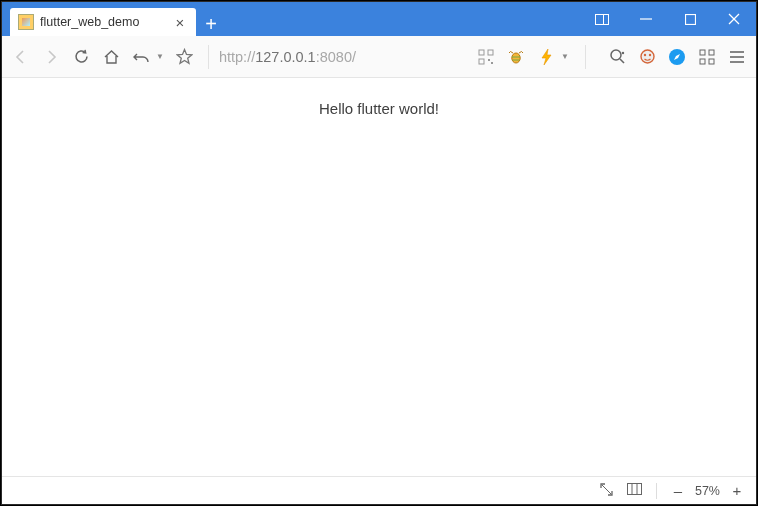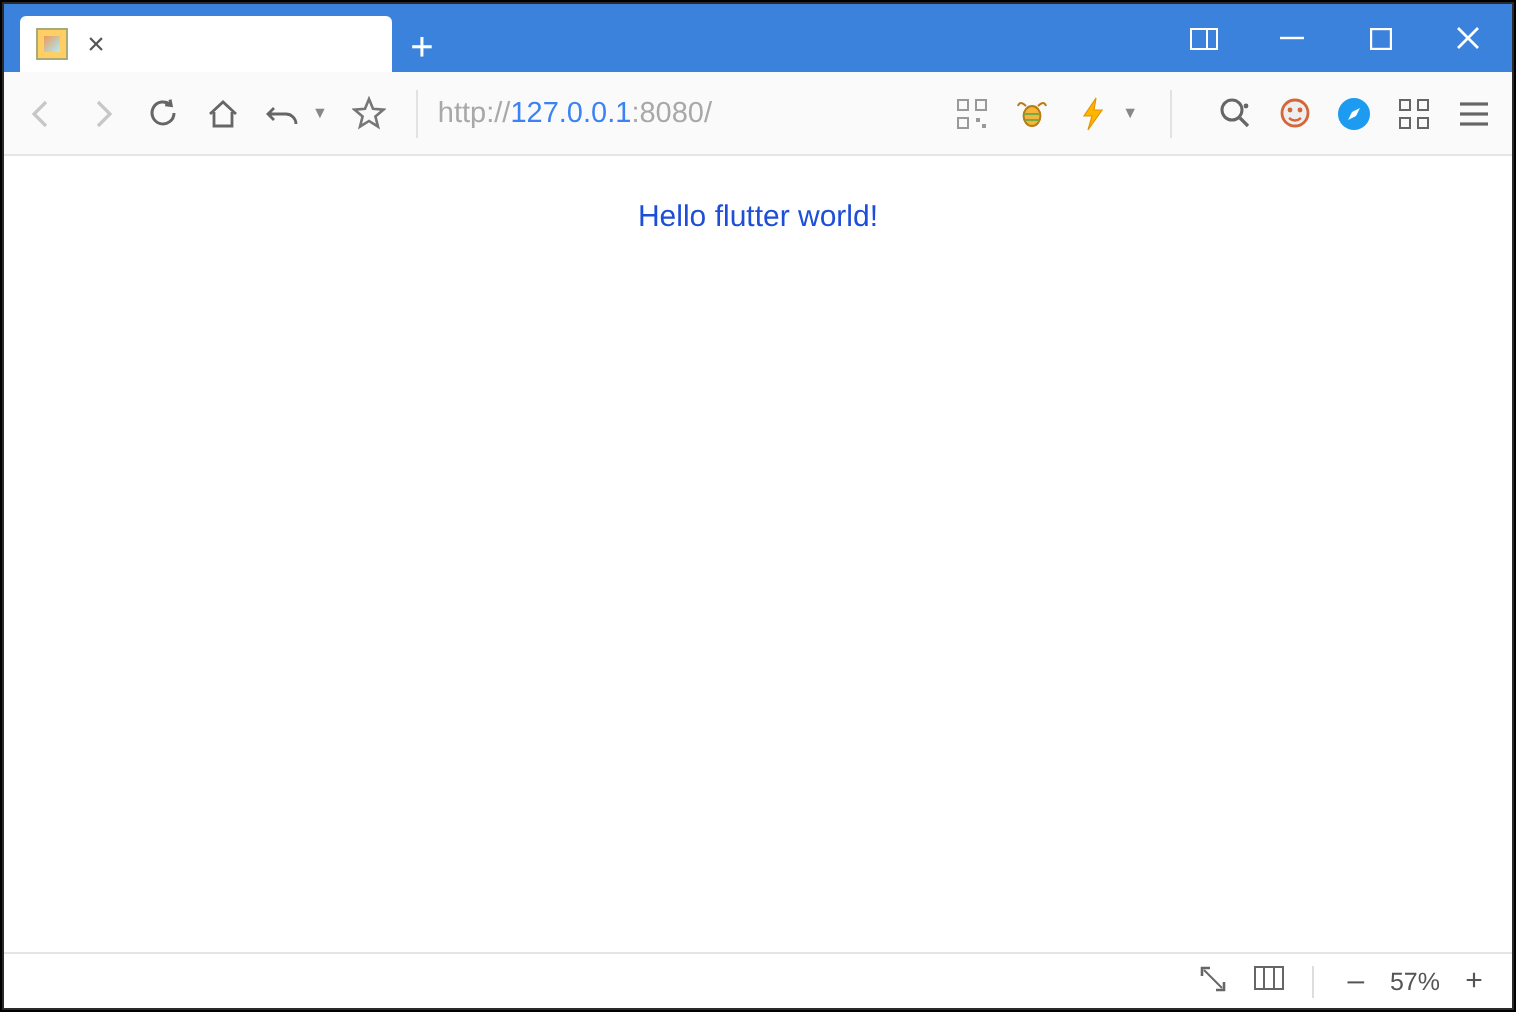--- a/index.html
+++ b/index.html
@@ -20,45 +20,46 @@
   .winbtn svg { stroke:#fff; fill:none; }
   
   .toolbar { height:42px; background:#fafafa; border-bottom:1px solid #e5e5e5; display:flex; align-items:center; padding:0 10px; gap:10px;}
   .nav-left, .nav-right { display:flex; align-items:center; gap:12px;}
   .ico { width:18px; height:18px; display:flex; align-items:center; justify-content:center; color:#666; cursor:pointer; }
   .ico.disabled { color:#c7c7c7; cursor:default;}
   .dropdown-caret { font-size:8px; color:#888; margin-left:-6px; cursor:pointer;}
   .addr { flex:1; display:flex; align-items:center; }
   .addr-sep { width:1px; height:24px; background:#e2e2e2; margin:0 10px 0 4px;}
   .addr-text{ font-size:14.5px; color:#a8a8a8;}
-  .addr-text .host{ color:#3b82f6;}
+  .addr-text .host{ color:#737373;}
   .qr-ico{ color:#999;}
   .ext-ico{ font-size:16px; }
   .bee{ color:#e0a030;}
   .bolt{ color:#ffb400;}
   .shield{ color:#e26a33;}
   .compass{ color:#1c9bf0;}
   
   .content { flex:1; background:#fff; display:flex; justify-content:center; padding-top:22px; }
-  .hello { font-size:15px; color:#1d4ed8;text-align:center; }
+  .hello { font-size:15px; color:#404040;text-align:center; }
   
   .statusbar { height:28px; border-top:1px solid #e5e5e5; display:flex; align-items:center; justify-content:flex-end; padding:0 12px; gap:14px; color:#555; font-size:12.5px;}
   .statusbar .sico{ color:#666; cursor:pointer;}
   .zoom{ display:flex; align-items:center; gap:10px;}
   .zminus,.zplus{ font-size:15px; cursor:pointer; color:#555; width:14px; text-align:center;}
 </style>
 </head>
 <body>
 
 <div class="window">
 
   <div class="titlebar">
     <div class="tabstrip">
       <div class="tab">
         <span class="favicon"></span>
+        <span class="title">flutter_web_demo</span>
         <span class="closex">×</span>
       </div>
       <div class="newtab">+</div>
     </div>
     <div class="spacer"></div>
     <div class="winbtns">
       <div class="winbtn">
         <svg width="14" height="11">
             <rect x="0.5" y="0.5" width="13" height="10" stroke-width="1"></rect>
             <line x1="8.5" y1="0.5" x2="8.5" y2="10.5" stroke-width="1"></line>

